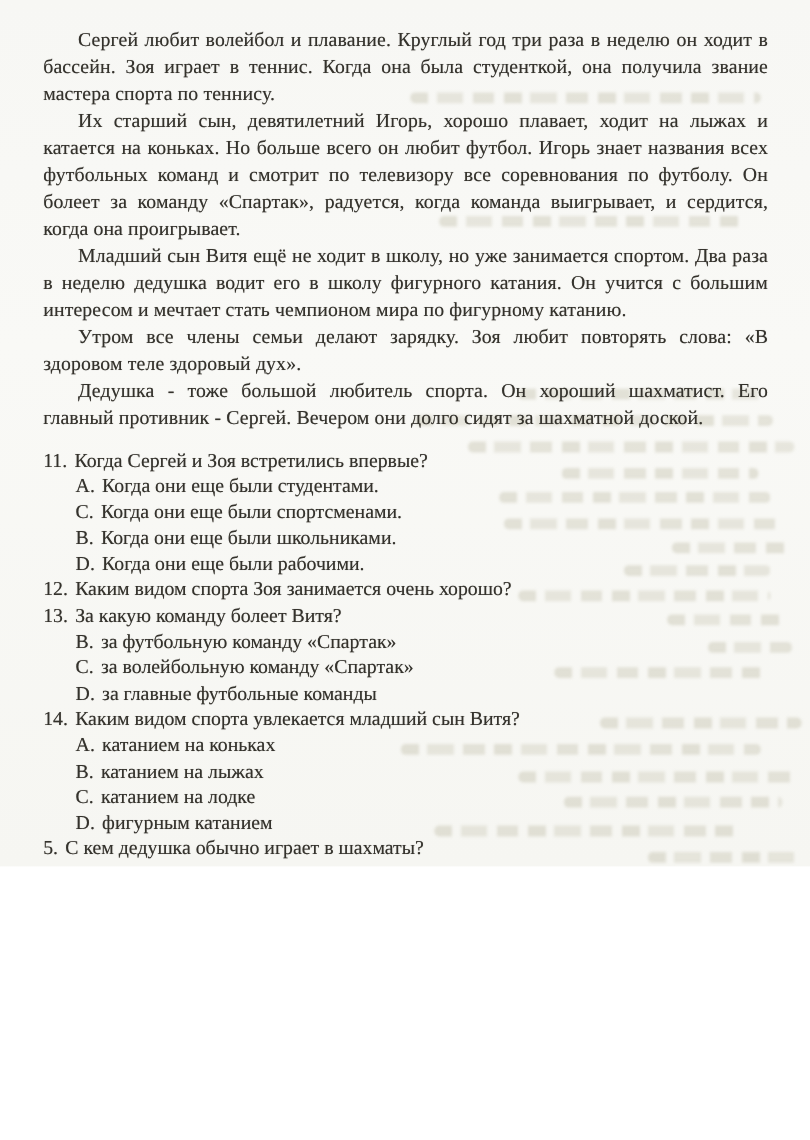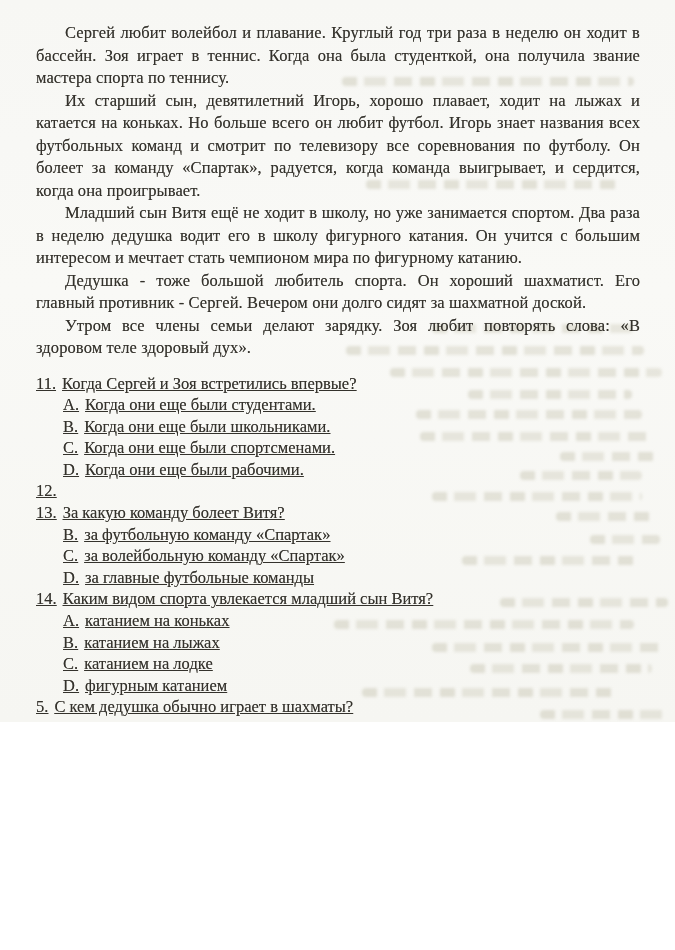--- a/index.html
+++ b/index.html
@@ -28,21 +28,20 @@
     line-height: 22.5px;
     text-align: justify;
     text-indent: 29px;
     letter-spacing: 0.1px;
     text-shadow: 0 0 0.6px rgba(52, 50, 44, 0.55);
   }
 
   
   .questions {
     margin-top: 13px;
-    text-decoration: underline;
   }
   .question {
     font-size: 16.5px;
     line-height: 21.6px;
     text-shadow: 0 0 0.6px rgba(52, 50, 44, 0.55);
   }
   .q-head { display: flex; }
   .q-num { flex: none; margin-right: 6px; }
   .options { padding-left: 27px; }
   .option { white-space: nowrap; }
@@ -116,42 +115,43 @@
       <div class="ghost" style="left: 434px; top: 800px; width: 192px;"></div>
       <div class="ghost" style="left: 336px; top: 822px; width: 250px;"></div>
     </div>
 
   <div class="content">
 
     <div class="passage">
       <p>Сергей любит волейбол и плавание. Круглый год три раза в неделю он ходит в бассейн. Зоя играет в теннис. Когда она была студенткой, она получила звание мастера спорта по теннису.</p>
       <p>Их старший сын, девятилетний Игорь, хорошо плавает, ходит на лыжах и катается на коньках. Но больше всего он любит футбол. Игорь знает названия всех футбольных команд и смотрит по телевизору все соревнования по футболу. Он болеет за команду «Спартак», радуется, когда команда выигрывает, и сердится, когда она проигрывает.</p>
       <p>Младший сын Витя ещё не ходит в школу, но уже занимается спортом. Два раза в неделю дедушка водит его в школу фигурного катания. Он учится с большим интересом и мечтает стать чемпионом мира по фигурному катанию.</p>
+      <p>Утром все члены семьи делают зарядку. Зоя любит повторять слова: «В здоровом теле здоровый дух».</p>
       <p>Дедушка - тоже большой любитель спорта. Он хороший шахматист. Его главный противник - Сергей. Вечером они долго сидят за шахматной доской.</p>
-      <p>Утром все члены семьи делают зарядку. Зоя любит повторять слова: «В здоровом теле здоровый дух».</p>
     </div>
 
     <div class="questions">
 
       <div class="question">
         <div class="q-head">
           <span class="q-num">11.</span>
           <span class="q-text">Когда Сергей и Зоя встретились впервые?</span>
         </div>
         <div class="options">
           <div class="option"><span class="opt-label">A.</span><span class="opt-text">Когда они еще были студентами.</span></div>
+          <div class="option"><span class="opt-label">C.</span><span class="opt-text">Когда они еще были спортсменами.</span></div>
           <div class="option"><span class="opt-label">B.</span><span class="opt-text">Когда они еще были школьниками.</span></div>
-          <div class="option"><span class="opt-label">C.</span><span class="opt-text">Когда они еще были спортсменами.</span></div>
           <div class="option"><span class="opt-label">D.</span><span class="opt-text">Когда они еще были рабочими.</span></div>
         </div>
       </div>
 
       <div class="question">
         <div class="q-head">
           <span class="q-num">12.</span>
+          <span class="q-text">Каким видом спорта Зоя занимается очень хорошо?</span>
         </div>
       </div>
 
       <div class="question">
         <div class="q-head">
           <span class="q-num">13.</span>
           <span class="q-text">За какую команду болеет Витя?</span>
         </div>
         <div class="options">
           <div class="option"><span class="opt-label">B.</span><span class="opt-text">за футбольную команду «Спартак»</span></div>

